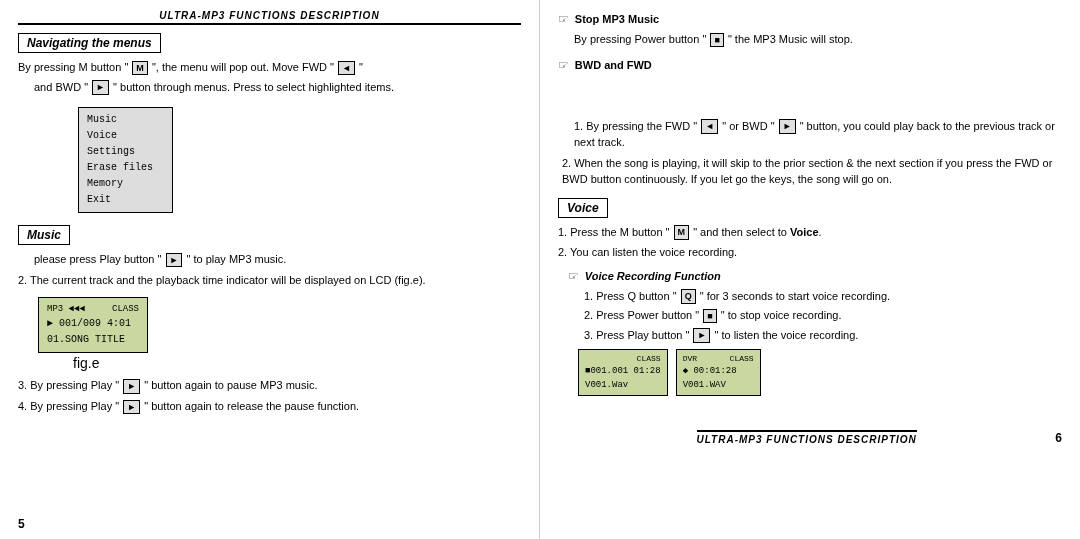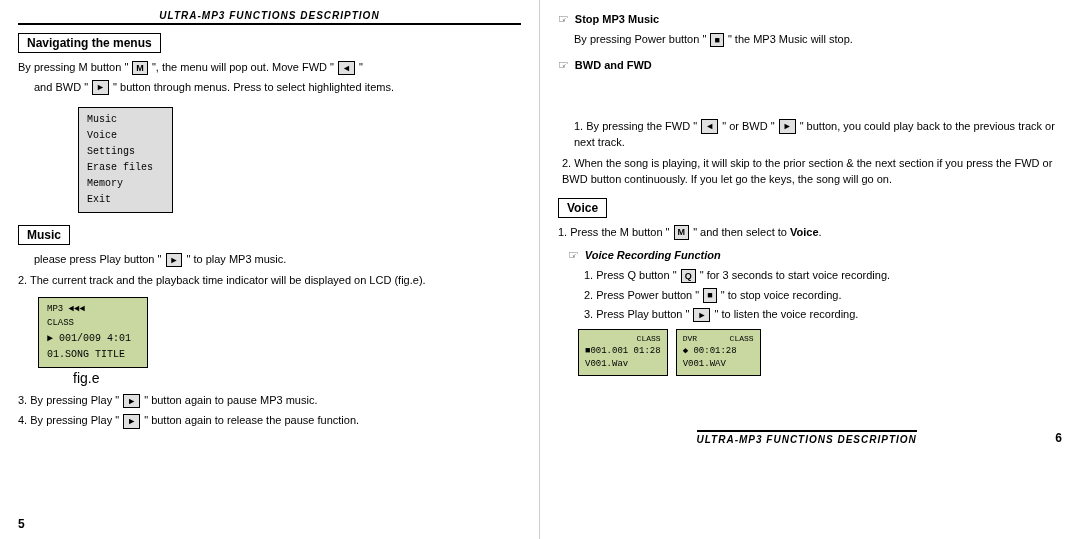--- a/index.html
+++ b/index.html
@@ -53,20 +53,21 @@
       padding-top: 2px;
       text-transform: uppercase;
     }
     .section-title {
       display: inline-block;
       border: 1.5px solid #000;
       padding: 2px 8px;
       font-size: 12px;
       font-weight: bold;
       margin-bottom: 6px;
+      font-style: italic;
     }
     .hand-icon {
       font-size: 12px;
       margin-right: 3px;
     }
     p { margin-bottom: 3px; line-height: 1.5; }
     .indent { margin-left: 16px; }
     .numbered-block { margin-bottom: 4px; }
     .inline-btn {
       display: inline-block;
@@ -151,21 +152,21 @@
     <div class="numbered-block">
       <p class="indent">
         <span>please press Play  button "</span>
         <span class="inline-btn">►</span>
         <span>" to play MP3 music.</span>
       </p>
     </div>
     <div class="numbered-block">
       <p><span>2. </span><span>The current track and the playback time indicator will be displayed on LCD (fig.e).</span></p>
       <div class="lcd-box">
-        <div style="font-size:9px; display:flex; justify-content:space-between;flex-direction:column;">
+        <div style="font-size:9px; display:flex; justify-content:space-between;">
             <span>MP3 ◄◄◄</span>
             <span>CLASS</span>
           </div>
         <div>► 001/009  4:01</div>
         <div>01.SONG TITLE</div>
       </div>
       <div class="fig-label">fig.e</div>
     </div>
     <div class="numbered-block">
       <p>
@@ -224,20 +225,23 @@
   <div>
     <span class="section-title">Voice</span>
     <div class="numbered-block">
       <p>
         <span>1. </span>
         <span>Press the M button "</span>
         <span class="inline-btn">M</span>
         <span>" and then select to</span>
         <span class="bold">Voice</span>.
       </p>
+    </div>
+    <div class="numbered-block">
+      <p><span>2. </span><span>You can listen the voice recording.</span></p>
     </div>
 
     
     <div style="margin-left:10px; margin-top:6px;">
       <p>
         <span class="hand-icon">☞</span>
         <span style="font-style:italic; font-weight:bold;">Voice Recording Function</span>
       </p>
       <p style="margin-left:16px; margin-bottom:3px;">
         <span>1. </span>

